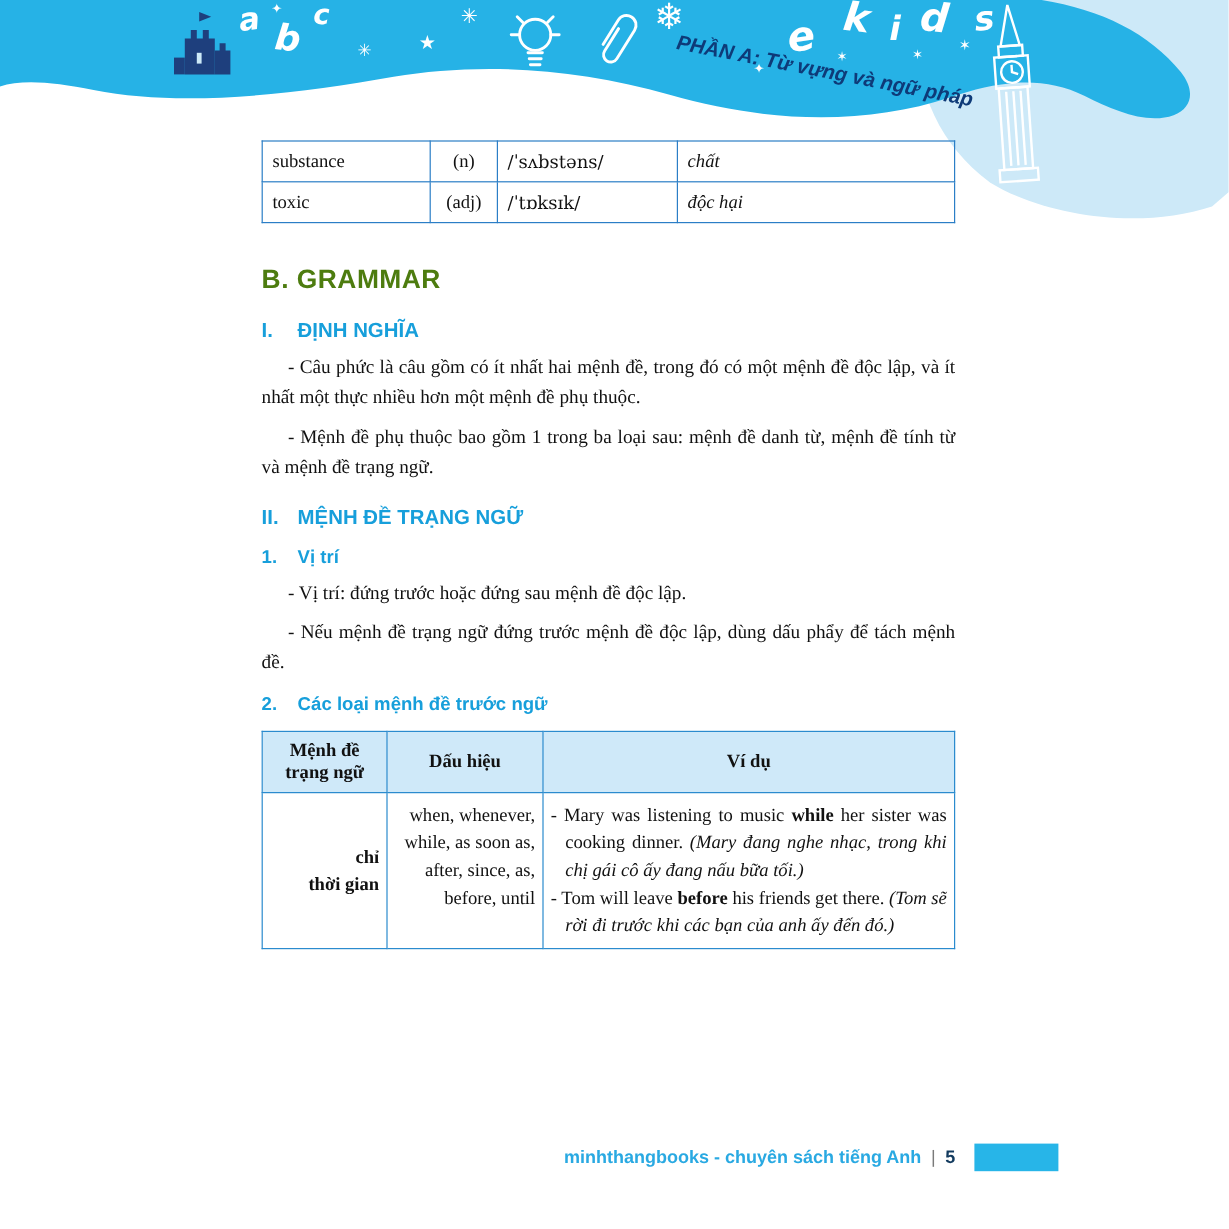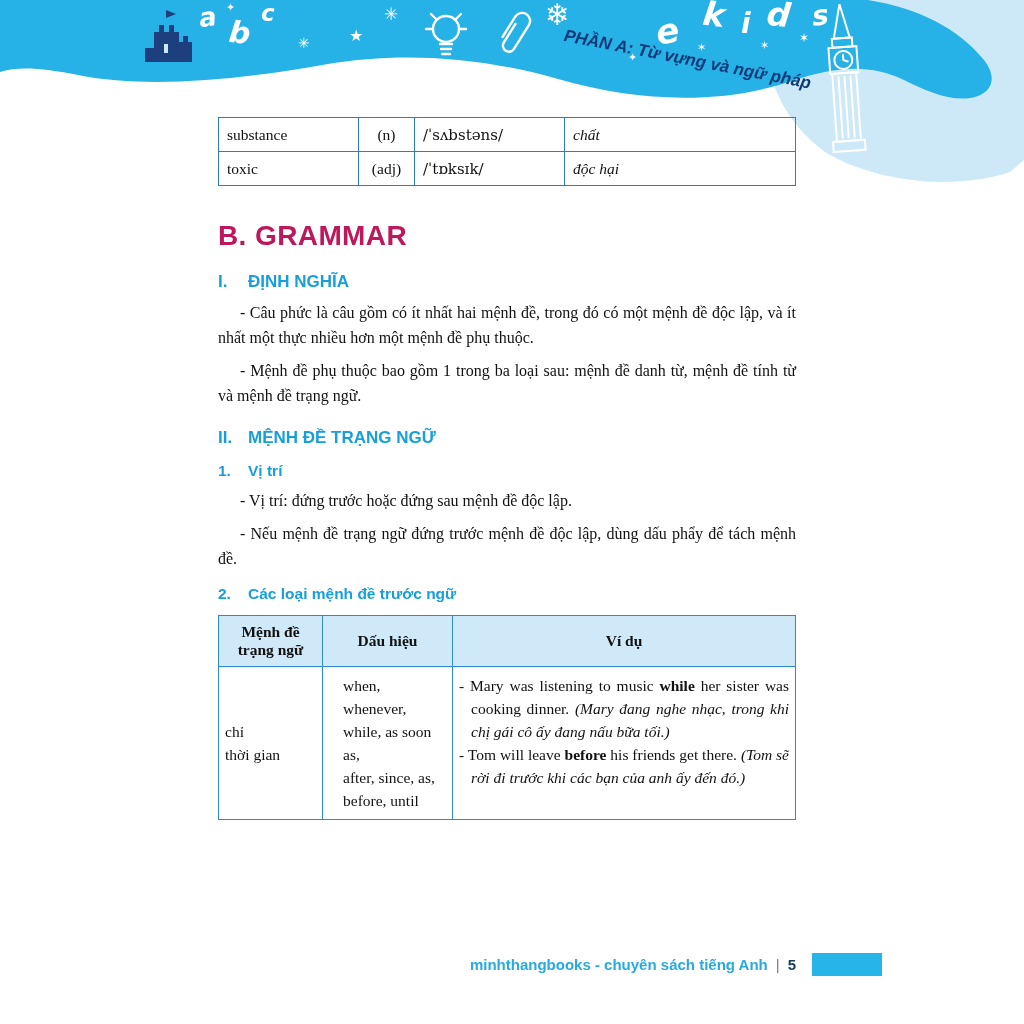--- a/index.html
+++ b/index.html
@@ -17,39 +17,39 @@
 
   
   .main{position:absolute;left:218px;top:117px;width:578px;}
   table{border-collapse:collapse;width:100%;}
 
   .vocab td{border:1.5px solid #2b7ec6;height:29px;padding:2px 8px;font-size:15.5px;}
   .vocab .pos{text-align:center;}
   .vocab .ipa{font-family:"DejaVu Serif",serif;font-size:15px;}
   .vocab .meaning{font-style:italic;}
 
-  .b-grammar{margin:34px 0 12px;color:#be185d;font-family:"Liberation Sans","DejaVu Sans",sans-serif;
-        font-weight:800;font-size:28px;letter-spacing:.4px;}
+  .b-grammar{margin:34px 0 12px;color:#4d7c0f;font-family:"Liberation Sans","DejaVu Sans",sans-serif;
+        font-weight:800;font-size:22px;letter-spacing:.4px;}
   .doc-title{margin-top:12px;padding-left:24px;font-weight:bold;font-size:17px;}
   .doc-subtitle{margin-top:3px;padding-left:24px;font-weight:bold;font-size:16px;}
 
   .sec-head{margin-top:20px;display:flex;color:#179fdb;font-family:"Liberation Sans","DejaVu Sans",sans-serif;
         font-weight:bold;font-size:17px;}
   .sec-head .num{min-width:30px;}
   .sub-head{margin-top:14px;display:flex;color:#179fdb;font-family:"Liberation Sans","DejaVu Sans",sans-serif;
         font-weight:bold;font-size:15.5px;}
   .sub-head .num{min-width:30px;}
 
   .para{margin:8px 0 0;font-size:16px;line-height:25px;text-align:justify;text-indent:22px;}
 
   .clause{margin-top:12px;}
   .clause th{border:1.5px solid #2b8bce;background:#cfe9f9;font-size:15.5px;padding:5px 4px;height:40px;font-weight:bold;}
   .clause td{border:1.5px solid #2b8bce;font-size:15.5px;padding:7px 6px;vertical-align:top;}
-  .clause .type{vertical-align:middle;text-align:left;font-weight:normal;white-space:pre-line;line-height:23px;}
-  .clause .signals{white-space:pre-line;line-height:23px;padding-left:20px;}
+  .clause .type{vertical-align:middle;text-align:right;font-weight:bold;white-space:pre-line;line-height:23px;}
+  .clause .signals{white-space:pre-line;line-height:23px;padding-left:8px;text-align:right;}
   .example{line-height:23px;text-align:justify;padding-left:12px;text-indent:-12px;}
 
   
   .footer{position:absolute;left:218px;top:953px;width:664px;display:flex;align-items:center;
         justify-content:flex-end;font-family:"Liberation Sans","DejaVu Sans",sans-serif;font-size:15px;}
   .brand{color:#29a9e2;font-weight:bold;}
   .sep{color:#7a7a7a;margin:0 8px;}
   .pagenum{color:#123a5e;font-weight:bold;}
   .footer-block{width:70px;height:23px;background:#27b5e8;margin-left:16px;}
 </style>

